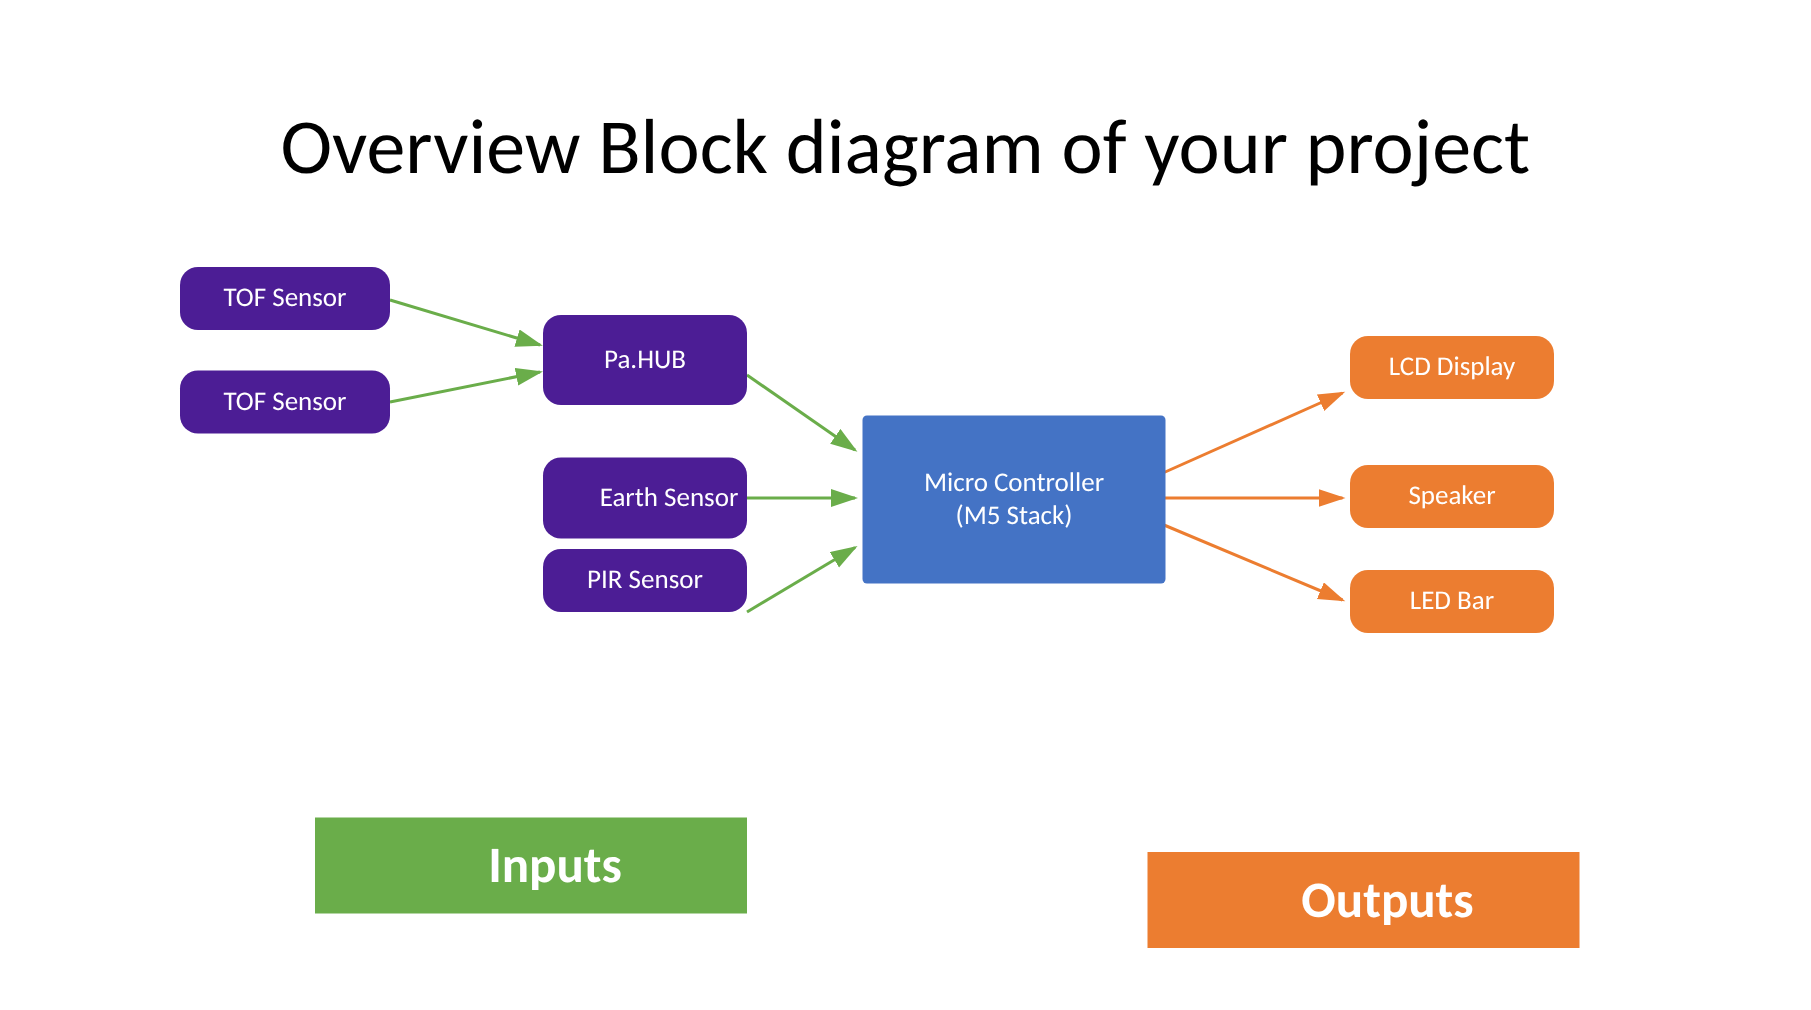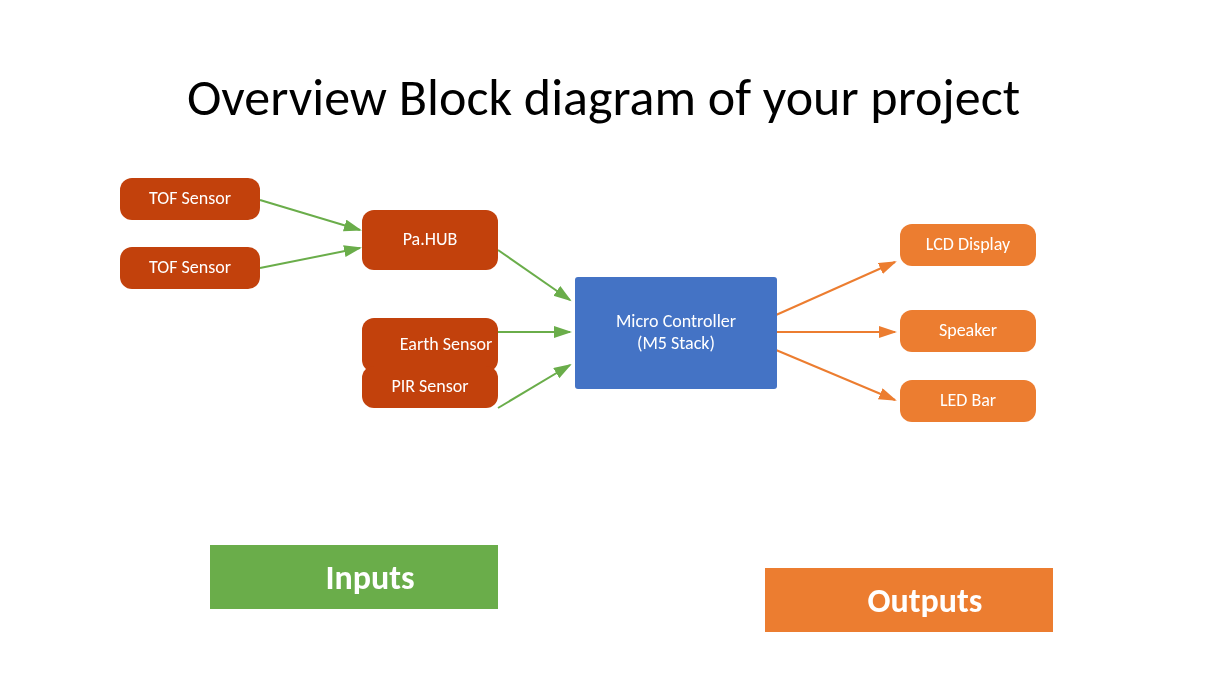--- a/index.html
+++ b/index.html
@@ -26,21 +26,21 @@
       display: flex;
       align-items: center;
       justify-content: center;
       text-align: center;
       border-radius: 12px;
       color: #ffffff;
       font-size: 18px;
       line-height: 1.2;
       padding: 4px;
     }
-    .green-block { background: #c2410c; }
+    .green-block { background: #4c1d95; }
     .blue-block { background: #4473c5; }
     .orange-block { background: #ec7d30; }
     .legend {
       position: absolute;
       display: flex;
       align-items: center;
       justify-content: center;
       color: #ffffff;
       font-size: 34px;
       font-weight: bold;
@@ -85,21 +85,21 @@
   <line x1="776" y1="315" x2="895" y2="262" stroke="#ec7d30" stroke-width="2" marker-end="url(#arrow-orange)"></line>
 
   <line x1="776" y1="332" x2="895" y2="332" stroke="#ec7d30" stroke-width="2" marker-end="url(#arrow-orange)"></line>
 
   <line x1="776" y1="350" x2="895" y2="400" stroke="#ec7d30" stroke-width="2" marker-end="url(#arrow-orange)"></line>
 </svg>
 
 <div class="block green-block" style="left:120px; top:178px; width:140px; height:42px;">TOF Sensor</div>
 <div class="block green-block" style="left:120px; top:247px; width:140px; height:42px;">TOF Sensor</div>
 <div class="block green-block" style="left:362px; top:210px; width:136px; height:60px;">Pa.HUB</div>
-<div class="block green-block" style="left:362px; top:318px; width:136px; height:54px;padding-left:36px;">Earth Sensor</div>
+<div class="block green-block" style="left:362px; top:305px; width:136px; height:54px;padding-left:36px;">Earth Sensor</div>
 <div class="block green-block" style="left:362px; top:366px; width:136px; height:42px;">PIR Sensor</div>
 
 <div class="block blue-block" style="left:575px; top:277px; width:202px; height:112px; border-radius:3px;">
   <div>
     <div>Micro Controller</div>
     <div>(M5 Stack)</div>
   </div>
 </div>
 
 <div class="block orange-block" style="left:900px; top:224px; width:136px; height:42px;text-align:center;">LCD Display</div>

